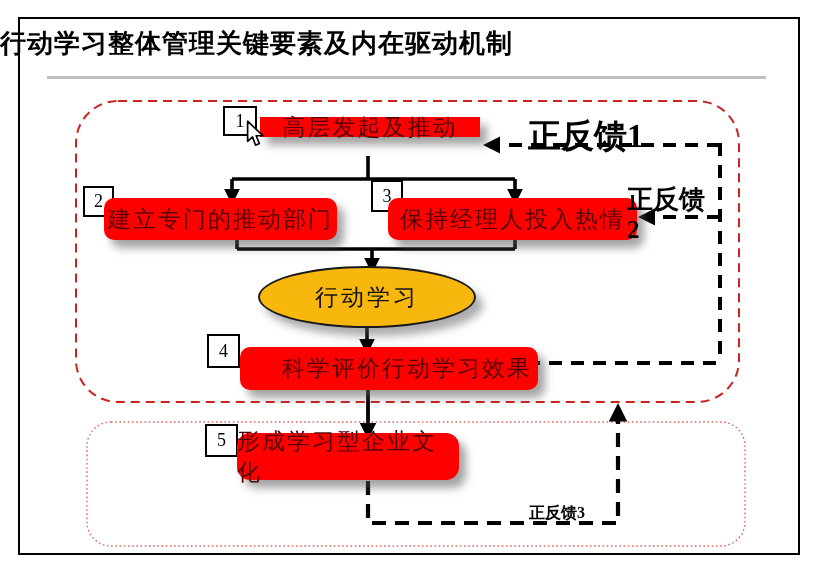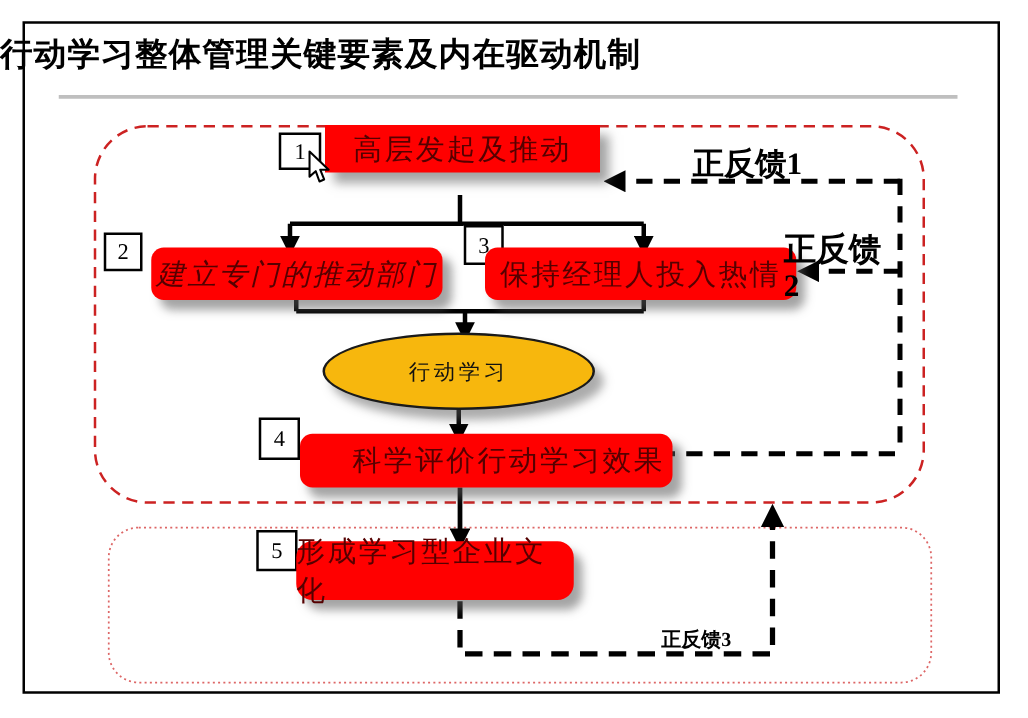--- a/index.html
+++ b/index.html
@@ -30,28 +30,28 @@
   .badge{
     position:absolute;background:#fff;border:2px solid #000;
     display:flex;align-items:center;justify-content:center;
     font-family:"Liberation Serif","DejaVu Serif",serif;
     font-size:18px;color:#000;box-sizing:border-box;
   }
   .ellipse{
     position:absolute;left:258px;top:266px;width:218px;height:62px;
     background:#F7B70D;border:2px solid #1a1a1a;border-radius:50%;
     display:flex;align-items:center;justify-content:center;
-    font-size:17px;letter-spacing:3px;color:#111;
+    font-size:23px;letter-spacing:3px;color:#111;
     box-shadow:7px 8px 8px rgba(90,90,90,0.5);box-sizing:border-box;
   }
   .fb-label{
     position:absolute;font-family:"Liberation Serif","DejaVu Serif",serif;
     font-weight:bold;color:#000;line-height:1.1;
   }
-  #fb1{left:528px;top:118px;width:140px;font-size:25px;text-align:center;}
+  #fb1{left:528px;top:118px;width:140px;font-size:33px;text-align:left;}
   #fb2{left:627px;top:186px;width:100px;font-size:26px;text-align:left;}
   #fb2 .l2{display:block;font-size:25px;margin-top:1px;}
   #fb3{left:498px;top:504px;width:118px;font-size:16px;text-align:center;}
   .cursor{position:absolute;left:246px;top:120px;}
 </style>
 </head>
 <body>
 
 <div class="frame"></div>
 
@@ -82,22 +82,22 @@
   <path d="M505 363 L720 363" fill="none" stroke="#000" stroke-width="4" stroke-dasharray="13 9"></path>
   <path d="M368 481 L368 523 L618 523 L618 419" fill="none" stroke="#000" stroke-width="4.2" stroke-dasharray="14 9" marker-end="url(#ah)"></path>
 </svg>
 
 <div class="badge" style="left:223px;top:106px;width:34px;height:30px;">1</div>
 <div class="badge" style="left:83px;top:186px;width:31px;height:31px;">2</div>
 <div class="badge" style="left:371px;top:180px;width:32px;height:32px;">3</div>
 <div class="badge" style="left:207px;top:334px;width:33px;height:34px;">4</div>
 <div class="badge" style="left:205px;top:424px;width:33px;height:33px;">5</div>
 
-<div class="node" style="left:260px;top:100px;width:220px;height:38px;">高层发起及推动</div>
-<div class="node rounded" style="left:121px;top:198px;width:233px;height:42px;font-style:italic;">建立专门的推动部门</div>
+<div class="node" style="left:260px;top:117px;width:220px;height:20px;">高层发起及推动</div>
+<div class="node rounded" style="left:104px;top:198px;width:233px;height:42px;">建立专门的推动部门</div>
 <div class="node rounded" style="left:388px;top:198px;width:249px;height:42px;">保持经理人投入热情</div>
 <div class="ellipse">行动学习</div>
 <div class="node rounded" style="left:240px;top:347px;width:262px;height:43px;padding-left:36px;">科学评价行动学习效果</div>
 <div class="node rounded" style="left:237px;top:433px;width:222px;height:47px;border-radius:13px;">形成学习型企业文化</div>
 
 <div class="fb-label" id="fb1">正反馈1</div>
 <div class="fb-label" id="fb2">
   <span>正反馈</span>
   <span class="l2">2</span>
 </div>

